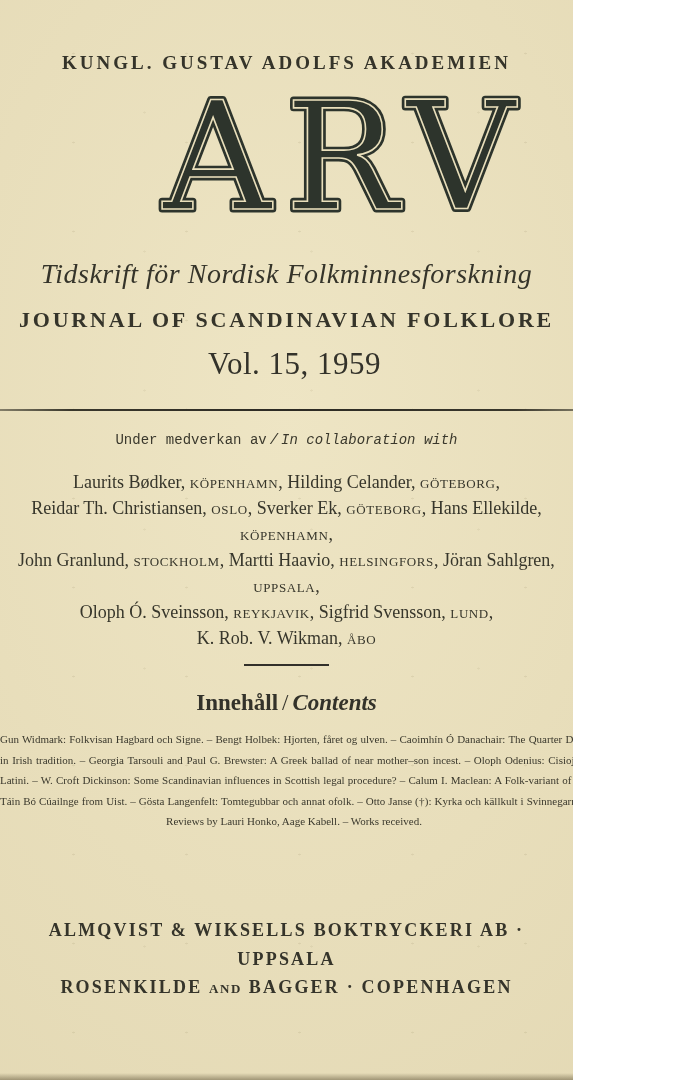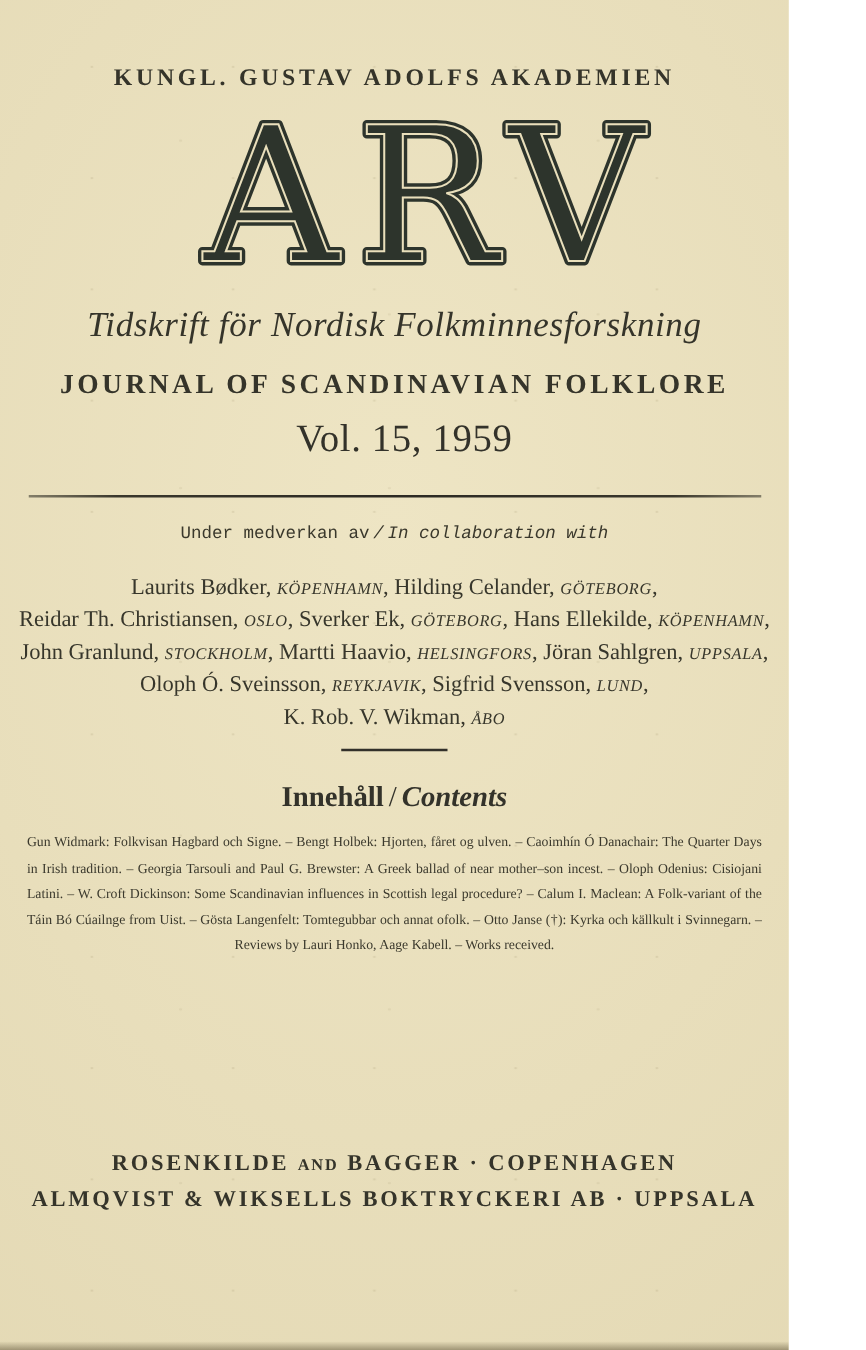--- a/index.html
+++ b/index.html
@@ -1,18 +1,18 @@
 <!DOCTYPE html>
 <html><head>
 <meta charset="utf-8">
 <style>
   html,body{margin:0;padding:0;}
   .page{
     position:relative;
-    width:631px;height:1080px;
+    width:573px;height:1080px;
     background-color:#e9dfbb;
     background-image:
       radial-gradient(rgba(124,110,72,.13) 1px, transparent 1.4px),
       radial-gradient(rgba(124,110,72,.09) 1px, transparent 1.5px),
       radial-gradient(130% 105% at 50% 38%, rgba(255,250,228,.22), rgba(150,128,74,.10));
     background-size:113px 89px, 167px 139px, 100% 100%;
     background-position:17px 9px, 61px 43px, 0 0;
     font-family:"Liberation Serif","DejaVu Serif",serif;
     color:#3a382c;
     overflow:hidden;
@@ -24,21 +24,21 @@
     color:#35342a;
   }
   .arv{display:block;margin:4px auto 0;}
   .arv text{
     font-family:"DejaVu Serif","Liberation Serif",serif;
     font-size:150px;letter-spacing:14px;
   }
   .arv-back{fill:#2d342c;stroke:#2d342c;stroke-width:7;stroke-linejoin:round;paint-order:stroke fill;}
   .arv-front{fill:#2d342c;stroke:#e9dfbb;stroke-width:1.6;}
   .subtitle-sv{
-    margin-top:7px;
+    margin-top:20px;
     font-style:italic;font-size:28px;letter-spacing:0.5px;
     color:#35342a;
   }
   .subtitle-en{
     margin-top:17px;
     font-size:22px;font-weight:600;letter-spacing:2.8px;
     color:#35342a;
   }
   .volume{
     margin-top:13px;
@@ -52,21 +52,21 @@
       rgba(48,46,36,.55) 0%, rgba(48,46,36,.95) 12%,
       #2c2a23 50%, rgba(48,46,36,.95) 88%, rgba(48,46,36,.55) 100%);
   }
   .editor-line{margin-top:40px;font-size:21px;color:#34332a;}
   .sc{font-variant:small-caps;}
   .editor-line .sc{letter-spacing:1.6px;}
   .collab-line{margin-top:21px;font-size:14px;font-family:Liberation Mono, monospace;}
   .collab-line .it{font-style:italic;}
   .collab-sep{font-style:italic;padding:0 3px;}
   .contributors{margin-top:21px;font-size:18px;line-height:26px;color:#37362b;}
-  .contributors .sc{letter-spacing:0.6px;font-style:italic;}
+  .contributors .sc{letter-spacing:0.6px;}
   .section-rule{
     margin:13px auto 0;width:85px;height:2px;border:0;background:#32302a;
   }
   .contents-heading{
     margin-top:24px;font-size:23px;font-weight:600;color:#33322a;
   }
   .contents-heading .it{font-style:italic;}
   .contents-sep{padding:0 4px;font-weight:400;}
   .contents-para{
     margin:13px auto 0;width:588px;
@@ -121,18 +121,18 @@
 
   <hr class="section-rule">
 
   <div class="contents-heading">
     <span>Innehåll</span><span class="contents-sep">/</span><span class="it">Contents</span>
   </div>
 
   <p class="contents-para">Gun Widmark: Folkvisan Hagbard och Signe. – Bengt Holbek: Hjorten, fåret og ulven. – Caoimhín Ó Danachair: The Quarter Days in Irish tradition. – Georgia Tarsouli and Paul G. Brewster: A Greek ballad of near mother–son incest. – Oloph Odenius: Cisiojani Latini. – W. Croft Dickinson: Some Scandinavian influences in Scottish legal procedure? – Calum I. Maclean: A Folk-variant of the Táin Bó Cúailnge from Uist. – Gösta Langenfelt: Tomtegubbar och annat ofolk. – Otto Janse (†): Kyrka och källkult i Svinnegarn. – Reviews by Lauri Honko, Aage Kabell. – Works received.</p>
 
   <div class="imprint">
+    <div>ALMQVIST &amp; WIKSELLS BOKTRYCKERI AB · UPPSALA</div>
     <div><span>ROSENKILDE </span><span class="sc">and</span><span> BAGGER · COPENHAGEN</span></div>
-    <div>ALMQVIST &amp; WIKSELLS BOKTRYCKERI AB · UPPSALA</div>
   </div>
 
   <div class="edge-shadow"></div>
 </div>
 
 </body></html>

